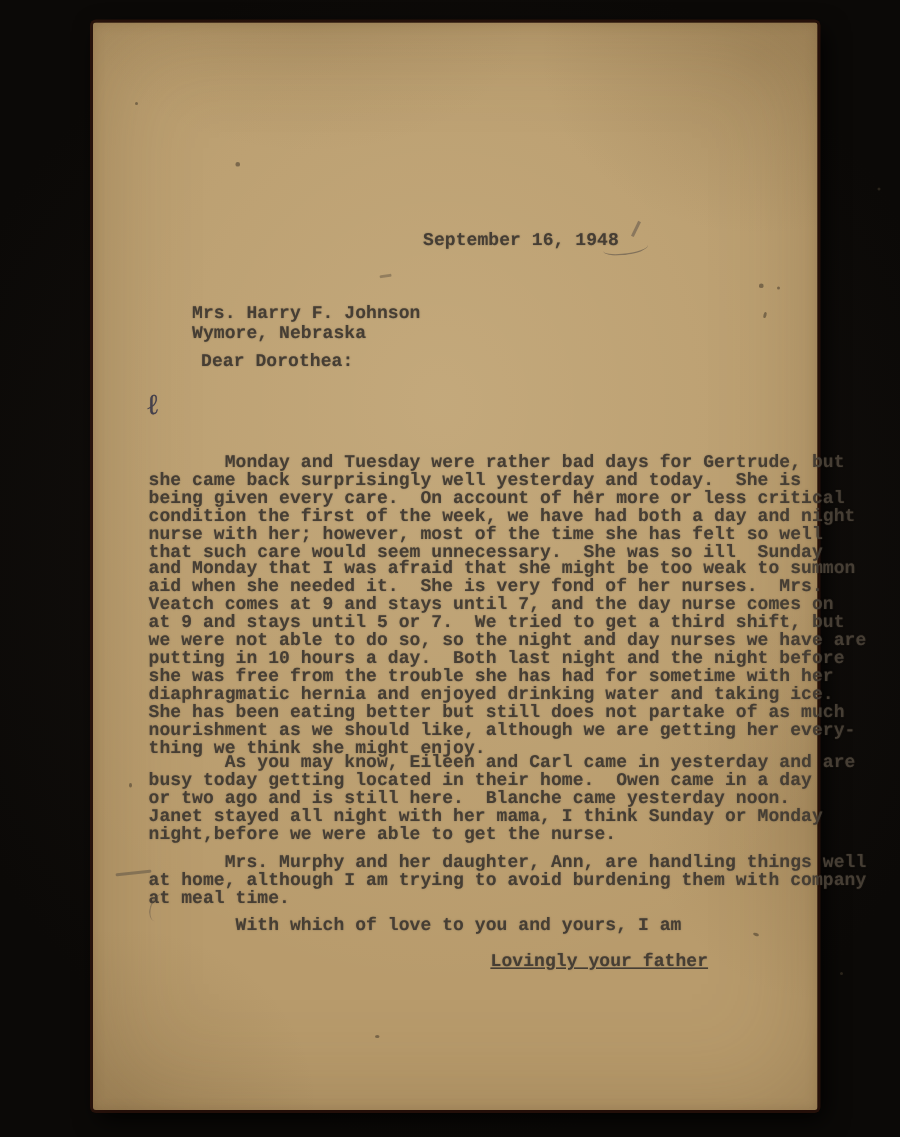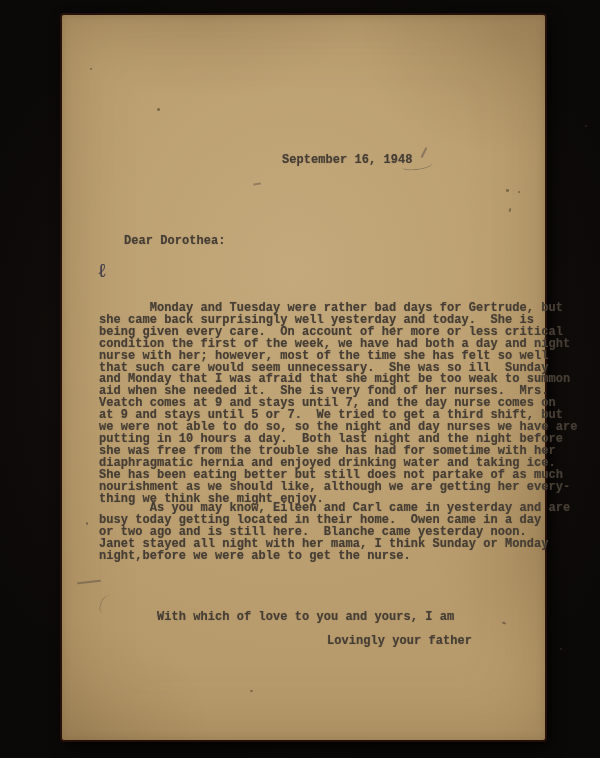--- a/index.html
+++ b/index.html
@@ -34,27 +34,27 @@
     white-space: pre;
     font-size: 12px;
     line-height: 11.9px;
     font-weight: bold;
     letter-spacing: 0.05px;
     color: var(--ink, #463e34);
     text-shadow: 0 0 1px rgba(70,62,52,0.55);
   }
   .date       { left: 220px; top: 140px; }
   .address    { left: 66px;  top: 188px; line-height: 12.6px; }
-  .salutation { left: 62px;  top: 221px; }
+  .salutation { left: 72px;  top: 221px; }
   .para-1     { left: 61px;  top: 243px; line-height: 12.6px; }
   .para-2     { left: 37px;  top: 288px; }
   .para-3     { left: 37px;  top: 488px; }
   .para-4     { left: 37px;  top: 555px; }
   .closing    { left: 37px;  top: 597px; }
-  .signature  { left: 265px; top: 621px; }
+  .signature  { left: 265px; top: 621px; text-decoration: underline; }
   .hand-l {
     position: absolute; left: 36px; top: 246px;
     font-family: "DejaVu Serif", serif; font-style: italic; font-weight: bold;
     font-size: 19px; line-height: 19px;
     color: var(--pencil, #45414c);
     transform: rotate(-10deg);
     text-shadow: 0 0 0.5px rgba(60,56,70,0.6);
   }
   
   .mark { position: absolute; pointer-events: none; }
@@ -88,20 +88,22 @@
   .speck.s12 { left: 447px; top: 193px; width: 1.5px; height: 4px; transform: rotate(15deg); }
 </style>
 </head>
 <body>
 
 <div class="scene">
   <div class="paper">
 
     <div class="typed date">September 16, 1948</div>
 
+    <div class="typed address"><span>Mrs. Harry F. Johnson</span>
+<span>Wymore, Nebraska</span></div>
 
     <div class="typed salutation">Dear Dorothea:</div>
 
     <div class="hand-l">ℓ</div>
 
     <div class="typed para-2">       Monday and Tuesday were rather bad days for Gertrude, but
 she came back surprisingly well yesterday and today.  She is
 being given every care.  On account of her more or less critical
 condition the first of the week, we have had both a day and night
 nurse with her; however, most of the time she has felt so well
@@ -117,20 +119,23 @@
 She has been eating better but still does not partake of as much
 nourishment as we should like, although we are getting her every-
 thing we think she might enjoy.</div>
 
     <div class="typed para-3">       As you may know, Eileen and Carl came in yesterday and are
 busy today getting located in their home.  Owen came in a day
 or two ago and is still here.  Blanche came yesterday noon.
 Janet stayed all night with her mama, I think Sunday or Monday
 night,before we were able to get the nurse.</div>
 
+    <div class="typed para-4">       Mrs. Murphy and her daughter, Ann, are handling things well
+at home, although I am trying to avoid burdening them with company
+at meal time.</div>
 
     <div class="typed closing">        With which of love to you and yours, I am</div>
 
     <div class="typed signature">Lovingly your father</div>
 
     <div class="mark squiggle"></div>
     <div class="mark slash"></div>
     <div class="mark margin-dash"></div>
     <div class="mark curve-mark"></div>
     <div class="mark speck s1"></div>

